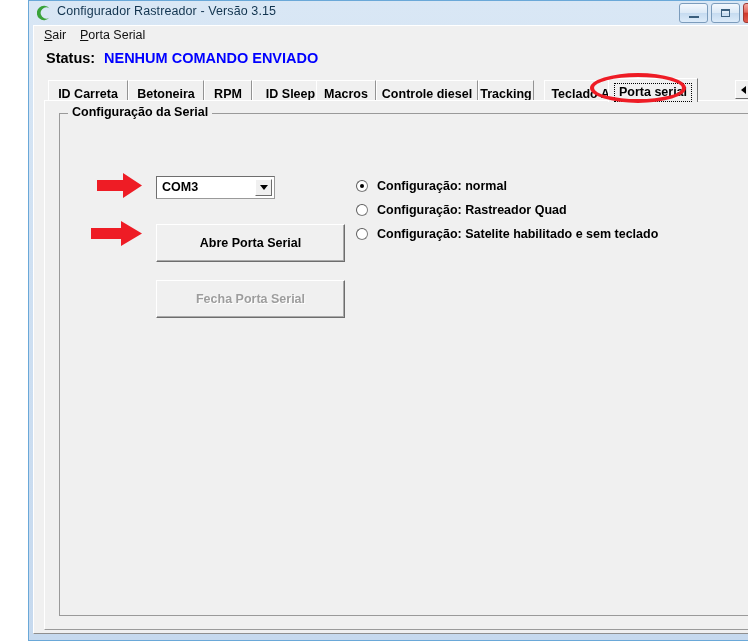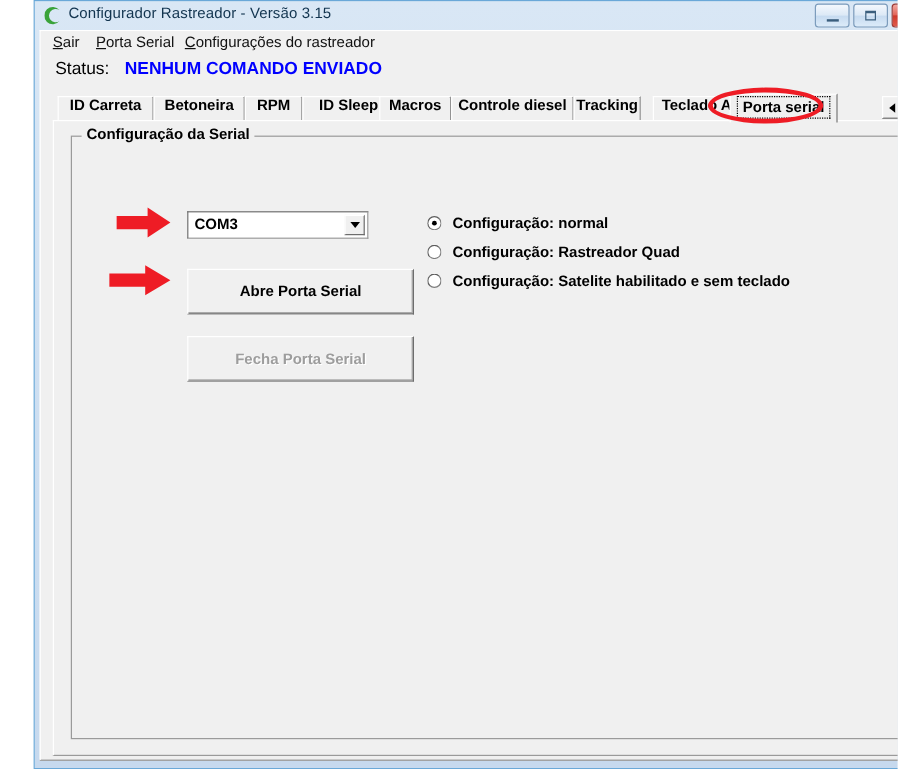--- a/index.html
+++ b/index.html
@@ -122,21 +122,21 @@
   #status-row {
     position: absolute;
     left: 0; top: 20px;
     height: 26px;
     width: 100%;
   }
   #status-label {
     position: absolute;
     left: 12px; top: 4px;
     font-size: 14.5px;
-    font-weight: normal;
+    font-weight: bold;
     color: #000000;
     white-space: nowrap;
   }
   #status-value {
     position: absolute;
     left: 70px; top: 4px;
     font-size: 14.5px;
     font-weight: bold;
     color: #0000ff;
     white-space: nowrap;
@@ -163,21 +163,21 @@
     background: #f0f0f0;
     border: 1px solid #f0f0f0;
     border-top: 1px solid #ffffff;
     border-left: 1px solid #ffffff;
     border-right: 1px solid #939393;
     border-bottom: none;
     font-size: 12.5px;
     font-weight: bold;
     color: #000000;
     display: flex;
-    align-items: flex-start;
+    align-items: flex-end;
     justify-content: center;
     white-space: nowrap;
     cursor: default;
   }
   .tab.selected {
     top: 0;
     height: 24px;
     background: #f0f0f0;
     border-top: 1px solid #ffffff;
     border-left: 1px solid #ffffff;
@@ -247,21 +247,21 @@
     font-size: 12.5px;
     font-weight: bold;
     color: #000000;
     white-space: nowrap;
   }
 
   
   #combo-port {
     position: absolute;
     left: 96px; top: 62px;
-    width: 151px;
+    width: 119px;
     height: 23px;
     box-sizing: border-box;
     background: #ffffff;
     border: 1px solid #9a9a9a;
     border-top-color: #6e6e6e;
     border-left-color: #6e6e6e;
     cursor: default;
   }
   #combo-port-value {
     position: absolute;
@@ -394,21 +394,20 @@
     <div class="win-btn" id="btn-close">
       <span class="glyph">✕</span>
     </div>
   </div>
 
   <div id="client">
 
     <div id="menu-bar">
       <span class="menu-item" style="left:10px"><u>S</u>air</span>
       <span class="menu-item" style="left:46px"><u>P</u>orta Serial</span>
-      <span class="menu-item" style="left:120px"><u>C</u>onfigurações do rastreador</span>
     </div>
 
     <div id="status-row">
       <span id="status-label">Status:</span>
       <span id="status-value">NENHUM COMANDO ENVIADO</span>
     </div>
 
     <div id="tab-control">
 
       <div id="tab-strip">

